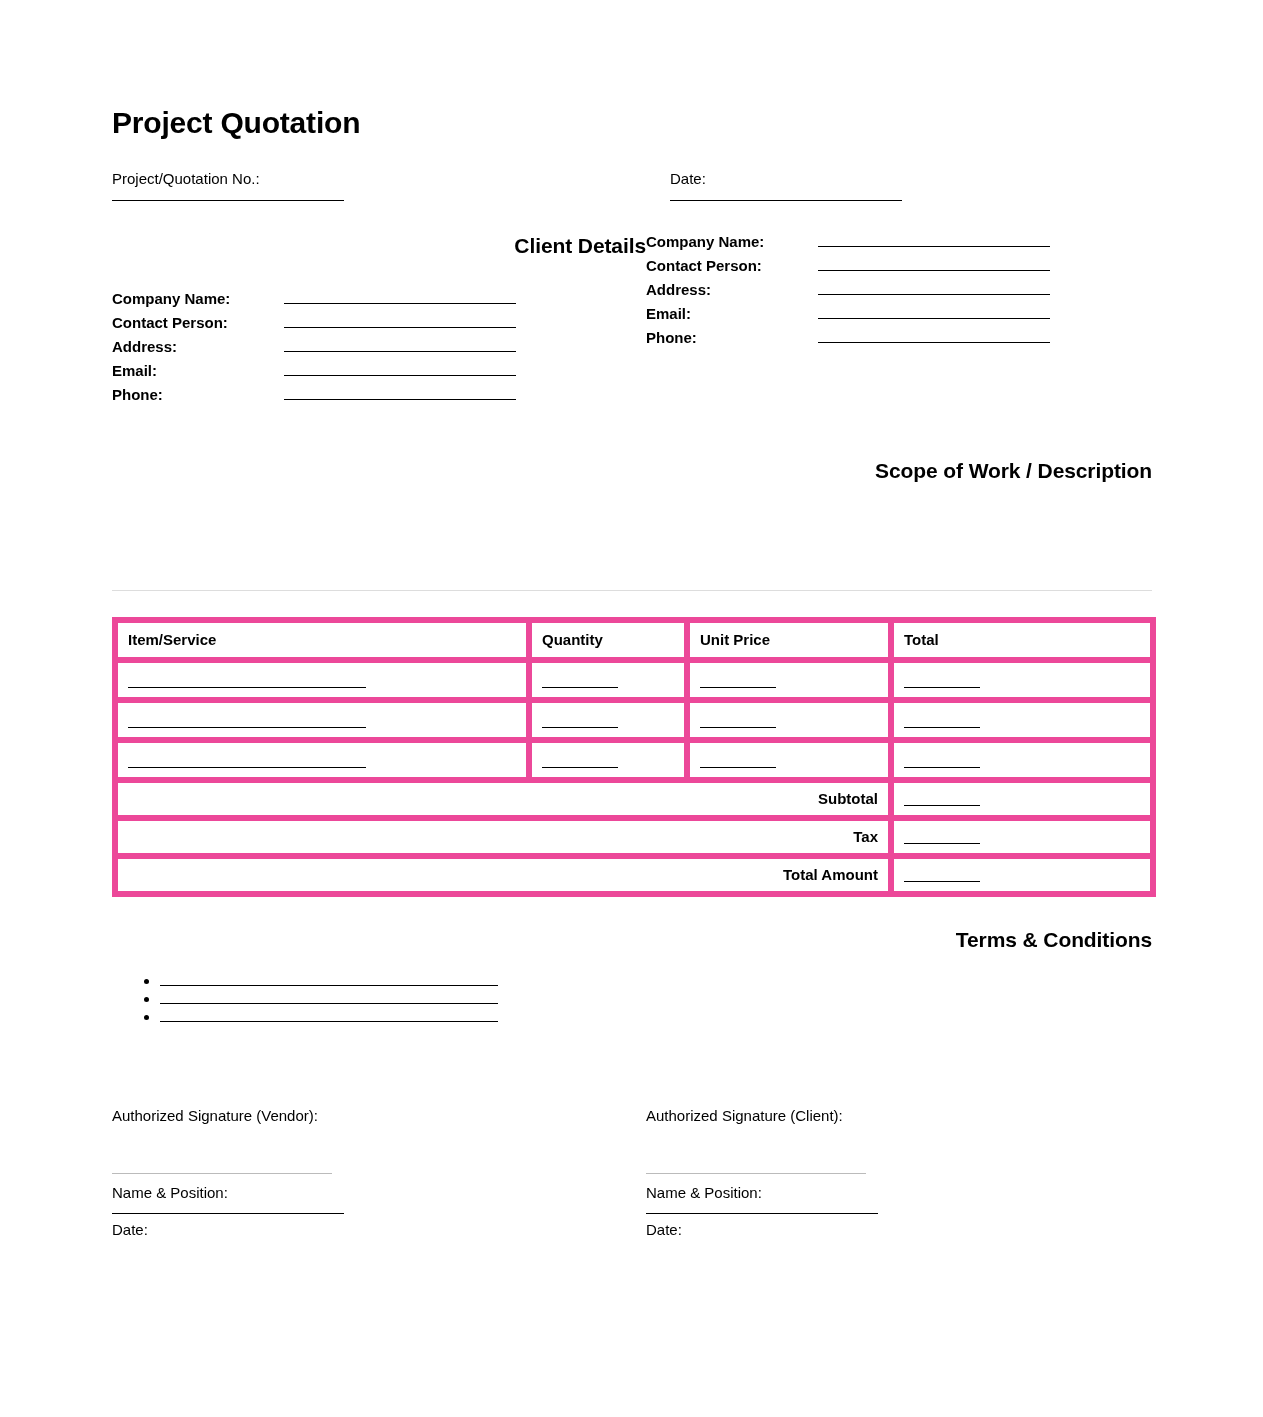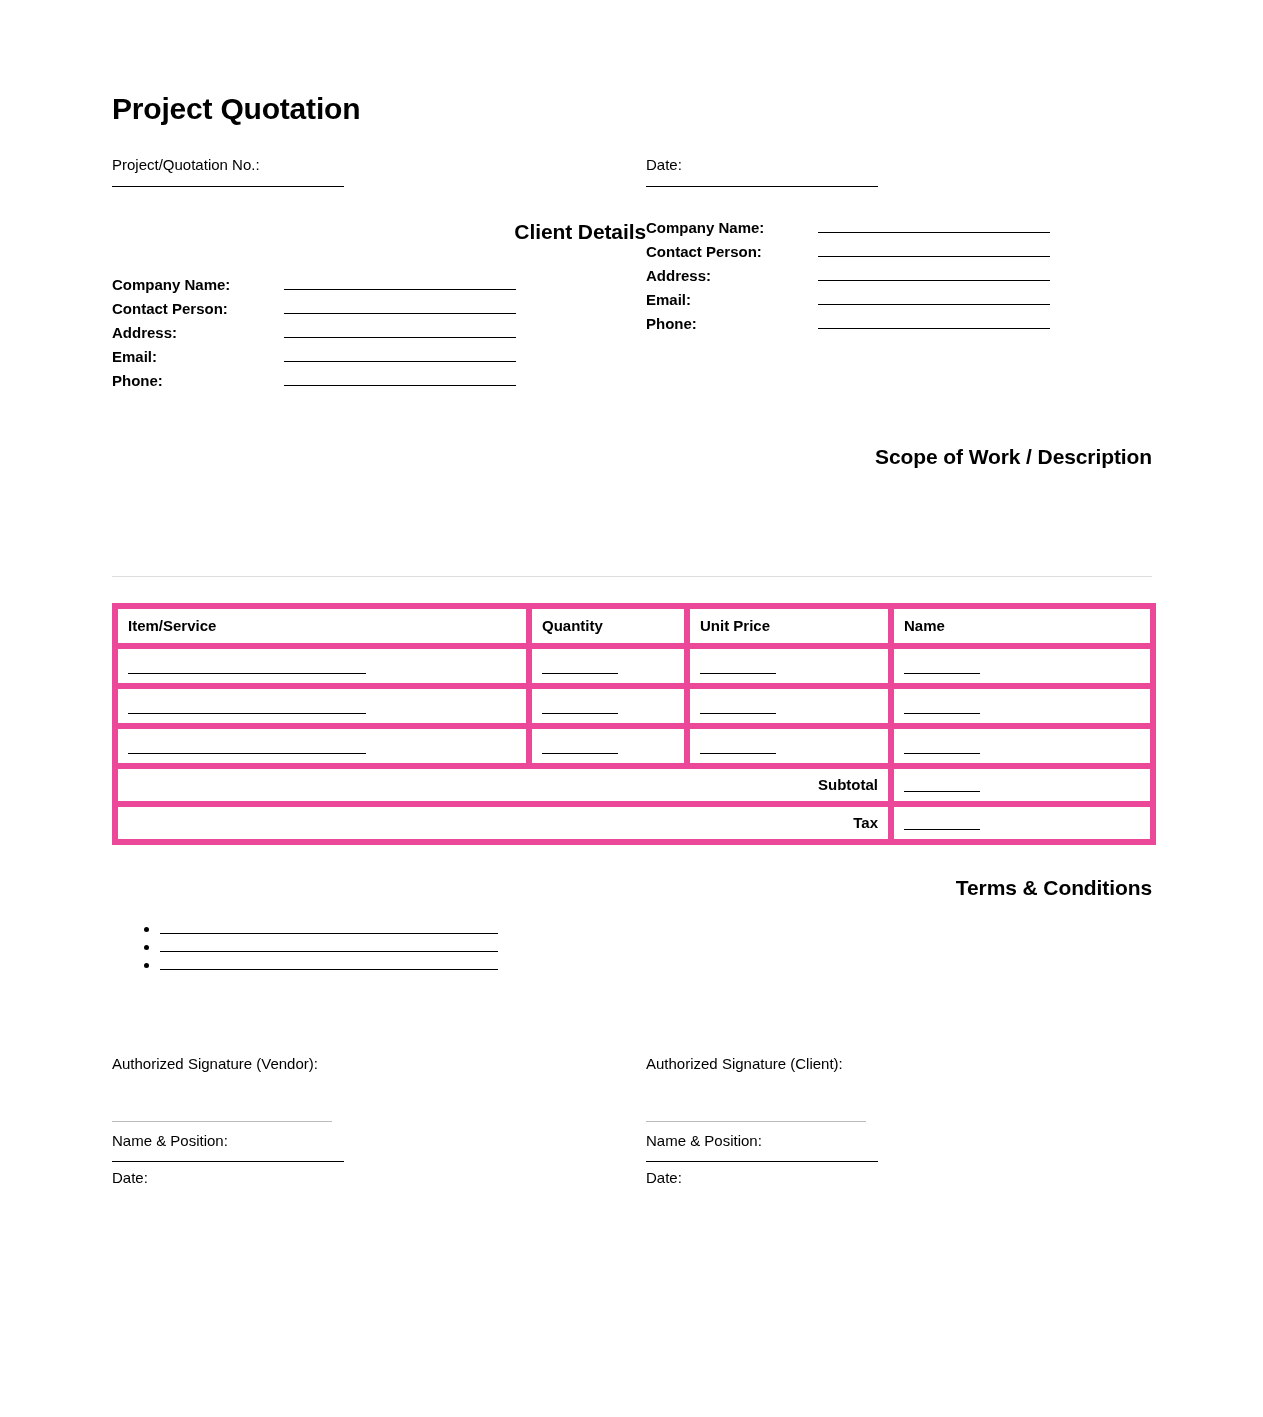--- a/index.html
+++ b/index.html
@@ -19,21 +19,21 @@
   }
   .page {
     position: relative;
     width: 1263px;
     height: 1417px;
     padding: 0;
   }
   .inner {
     position: absolute;
     left: 112px;
-    top: 2px;
+    top: 16px;
     width: 1040px;
   }
 
   
   .doc-title {
     font-size: 30px;
     font-weight: bold;
     letter-spacing: -0.2px;
     margin: 0;
     padding-top: 90px;
@@ -42,21 +42,21 @@
 
   
   .cols {
     display: flex;
     width: 1040px;
   }
   .col-left { width: 534px; flex: 0 0 534px; }
   .col-right { width: 506px; flex: 0 0 506px; }
 
   
-  .meta-row { margin-top: 29px; }
+  .meta-row { margin-top: 29px; gap: 24px; }
   .meta-label {
     font-size: 15px;
     line-height: 1.25;
     white-space: nowrap;
   }
   .meta-rule {
     margin-top: 12px;
     width: 232px;
     border-bottom: 1.6px solid #000;
     height: 0;
@@ -291,21 +291,21 @@
         <col class="col-item">
           <col class="col-qty">
           <col class="col-price">
           <col class="col-total">
       </colgroup>
       <thead>
         <tr>
           <th>Item/Service</th>
           <th>Quantity</th>
           <th>Unit Price</th>
-          <th>Name</th>
+          <th>Total</th>
         </tr>
       </thead>
       <tbody>
 
         <tr>
           <td>
               <div class="cell-rule rule-item"></div>
             </td>
           <td>
               <div class="cell-rule rule-small"></div>
@@ -355,20 +355,26 @@
             </td>
         </tr>
 
         <tr>
           <td class="totals-cell" colspan="3">Tax</td>
           <td class="totals-value">
               <div class="cell-rule rule-small"></div>
             </td>
         </tr>
 
+        <tr>
+          <td class="totals-cell" colspan="3">Total Amount</td>
+          <td class="totals-value">
+              <div class="cell-rule rule-small"></div>
+            </td>
+        </tr>
 
       </tbody>
     </table>
 
     <h2 class="section-heading heading-terms">Terms &amp; Conditions</h2>
     <ul class="terms-list">
       <li>
           <div class="terms-rule"></div>
         </li>
       <li>

